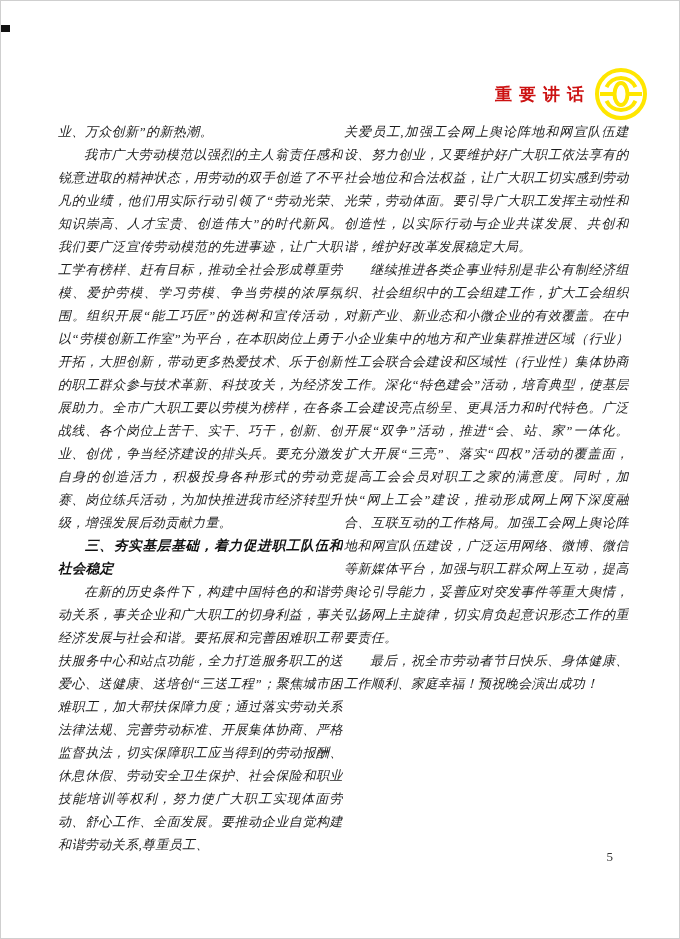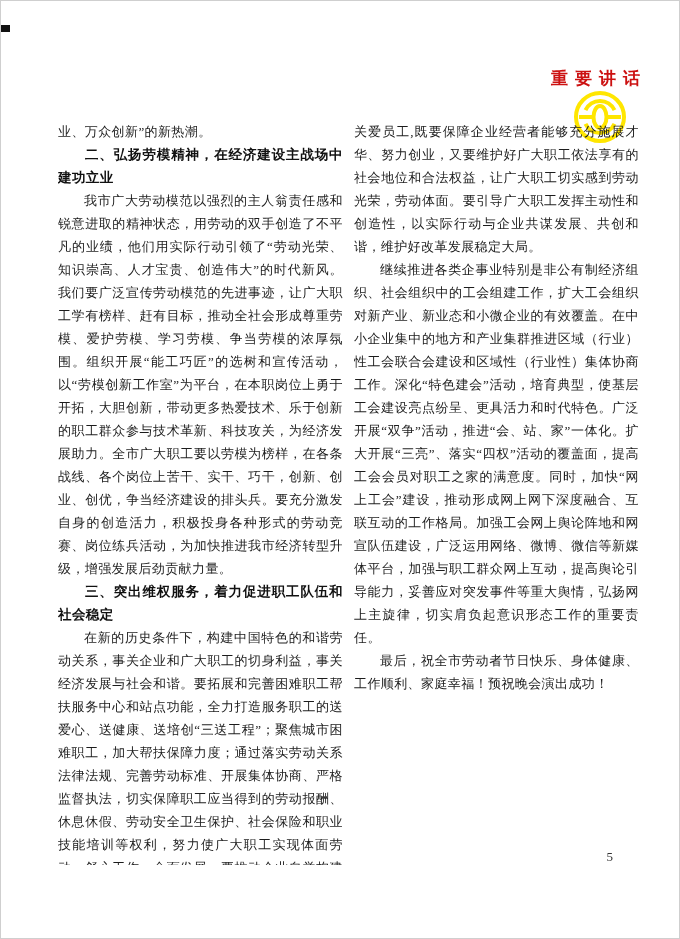--- a/index.html
+++ b/index.html
@@ -12,39 +12,40 @@
     overflow:hidden;
     font-family:"Liberation Serif", serif;
     color:#1c1c1c;
   }
   .scan-artifact{
     position:absolute;left:0;top:24px;width:9px;height:7px;
     background:#111;
   }
   .header{
     position:absolute;top:66px;right:30px;
-    display:flex;align-items:center;flex-direction:column;
+    display:flex;align-items:center;
   }
   .header-title{
     font-family:"Liberation Sans", sans-serif;
     font-weight:bold;
     font-size:17px;
     letter-spacing:7px;
     color:#cc1111;
     margin-right:2px;
     white-space:nowrap;
   }
   .logo{width:56px;height:54px;display:block;}
   .columns{
     position:absolute;
     left:57px;top:119px;
     width:581px;height:745px;
     display:flex;
-    gap:11px;
+    gap:1px;
     overflow:hidden;
+    font-style:italic;
   }
   .col{
     width:285px;
     overflow:hidden;
   }
   .para{
     margin:0;
     font-size:13px;
     line-height:23px;
     text-align:justify;
@@ -86,27 +87,26 @@
           <line x1="6" y1="27" x2="20" y2="27"></line>
           <line x1="34" y1="27" x2="48" y2="27"></line>
         </g>
       </svg>
     </span>
   </div>
 
   <div class="columns">
     <div class="col">
         <p class="para body-cont">业、万众创新”的新热潮。</p>
-        <p class="para heading">二、弘扬劳模精神，在经济建设主战场中建功立业</p>
         <p class="para body">我市广大劳动模范以强烈的主人翁责任感和锐意进取的精神状态，用劳动的双手创造了不平凡的业绩，他们用实际行动引领了“劳动光荣、知识崇高、人才宝贵、创造伟大”的时代新风。我们要广泛宣传劳动模范的先进事迹，让广大职工学有榜样、赶有目标，推动全社会形成尊重劳模、爱护劳模、学习劳模、争当劳模的浓厚氛围。组织开展“能工巧匠”的选树和宣传活动，以“劳模创新工作室”为平台，在本职岗位上勇于开拓，大胆创新，带动更多热爱技术、乐于创新的职工群众参与技术革新、科技攻关，为经济发展助力。全市广大职工要以劳模为榜样，在各条战线、各个岗位上苦干、实干、巧干，创新、创业、创优，争当经济建设的排头兵。要充分激发自身的创造活力，积极投身各种形式的劳动竞赛、岗位练兵活动，为加快推进我市经济转型升级，增强发展后劲贡献力量。</p>
-        <p class="para heading">三、突出维权服务，着力促进职工队伍和社会稳定</p>
+        <p class="para heading">三、夯实基层基础，着力促进职工队伍和社会稳定</p>
         <p class="para body">在新的历史条件下，构建中国特色的和谐劳动关系，事关企业和广大职工的切身利益，事关经济发展与社会和谐。要拓展和完善困难职工帮扶服务中心和站点功能，全力打造服务职工的送爱心、送健康、送培创“三送工程”；聚焦城市困难职工，加大帮扶保障力度；通过落实劳动关系法律法规、完善劳动标准、开展集体协商、严格监督执法，切实保障职工应当得到的劳动报酬、休息休假、劳动安全卫生保护、社会保险和职业技能培训等权利，努力使广大职工实现体面劳动、舒心工作、全面发展。要推动企业自觉构建和谐劳动关系,尊重员工、</p>
       </div>
     <div class="col">
-        <p class="para body-cont">关爱员工,既要保障企业经营者能够充分施展才华、努力创业，又要维护好广大职工依法享有的社会地位和合法权益，让广大职工切实感到劳动光荣，劳动体面。要引导广大职工发挥主动性和创造性，以实际行动与企业共谋发展、共创和谐，维护好改革发展稳定大局。</p>
+        <p class="para body-cont">关爱员工,加强工会网上舆论阵地和网宣队伍建设、努力创业，又要维护好广大职工依法享有的社会地位和合法权益，让广大职工切实感到劳动光荣，劳动体面。要引导广大职工发挥主动性和创造性，以实际行动与企业共谋发展、共创和谐，维护好改革发展稳定大局。</p>
         <p class="para body">继续推进各类企事业特别是非公有制经济组织、社会组织中的工会组建工作，扩大工会组织对新产业、新业态和小微企业的有效覆盖。在中小企业集中的地方和产业集群推进区域（行业）性工会联合会建设和区域性（行业性）集体协商工作。深化“特色建会”活动，培育典型，使基层工会建设亮点纷呈、更具活力和时代特色。广泛开展“双争”活动，推进“会、站、家”一体化。扩大开展“三亮”、落实“四权”活动的覆盖面，提高工会会员对职工之家的满意度。同时，加快“网上工会”建设，推动形成网上网下深度融合、互联互动的工作格局。加强工会网上舆论阵地和网宣队伍建设，广泛运用网络、微博、微信等新媒体平台，加强与职工群众网上互动，提高舆论引导能力，妥善应对突发事件等重大舆情，弘扬网上主旋律，切实肩负起意识形态工作的重要责任。</p>
         <p class="para body">最后，祝全市劳动者节日快乐、身体健康、工作顺利、家庭幸福！预祝晚会演出成功！</p>
       </div>
   </div>
 
   <div class="page-number">5</div>
 
 </div>
 
 </body></html>

